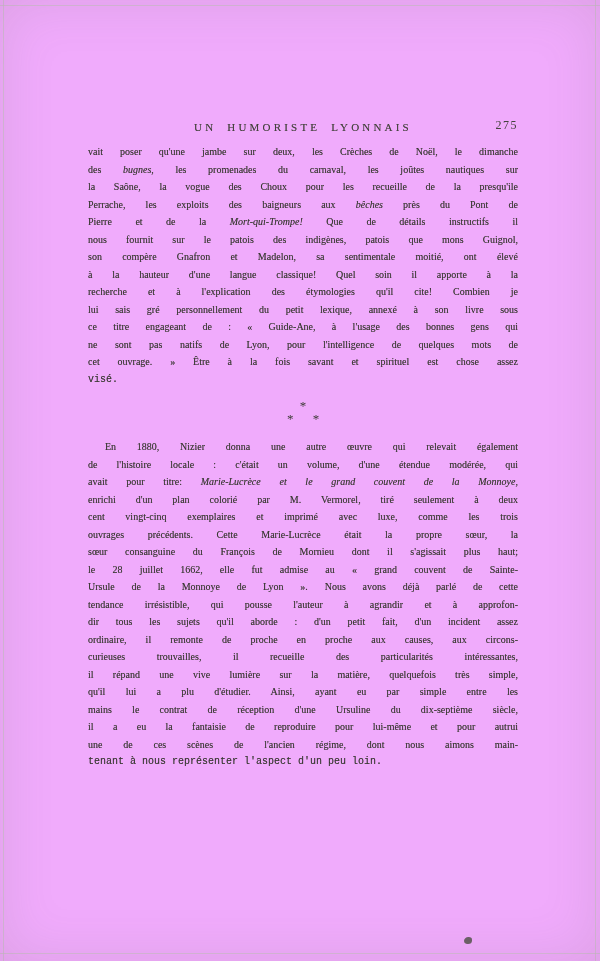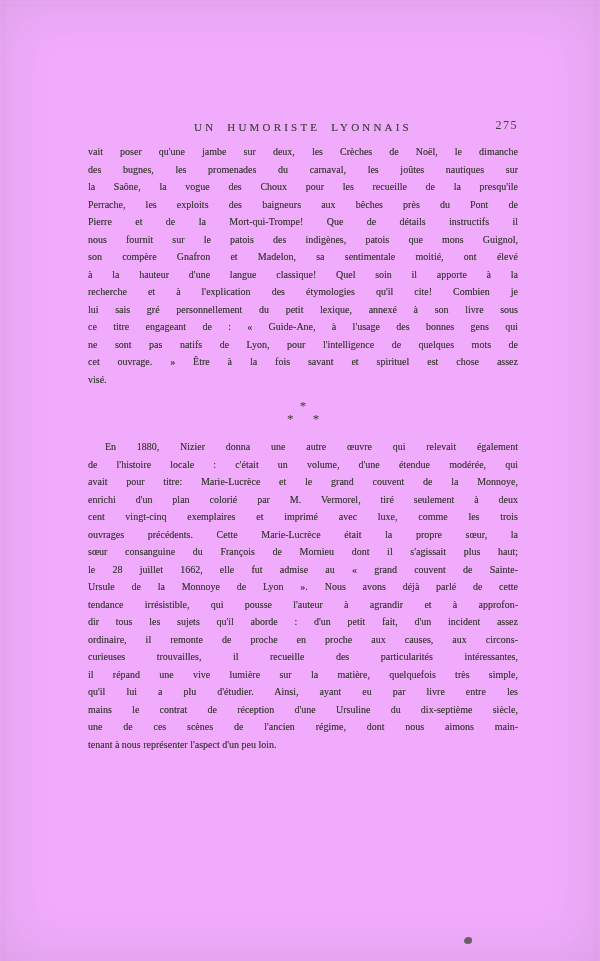--- a/index.html
+++ b/index.html
@@ -55,23 +55,23 @@
   .line {
     font-size: 10px;
     line-height: 17.5px;
     height: 17.5px;
     text-align: justify;
     text-align-last: justify;
     white-space: normal;
     overflow: hidden;
     text-shadow: 0 0 0.4px rgba(58,57,51,0.55);
   }
-  .line.last { text-align-last: left; }
+  .line.last { text-align-last: left; font-family: Liberation Mono, monospace; }
   .para.indent .line:first-child { text-indent: 17px; }
-  .it { }
+  .it { font-style: italic; }
 
   .asterism {
     width: 430px;
     text-align: center;
     margin: 11px 0 12px 0;
     color: #3a3933;
     font-size: 13px;
   }
   .ast-row1 { height: 13px; line-height: 13px; }
   .ast-row2 { height: 14px; line-height: 14px; }
@@ -137,22 +137,23 @@
         <div class="line"><span>cent vingt-cinq exemplaires et imprimé avec luxe, comme les trois</span></div>
         <div class="line"><span>ouvrages précédents. Cette Marie-Lucrèce était la propre sœur, la</span></div>
         <div class="line"><span>sœur consanguine du François de Mornieu dont il s'agissait plus haut;</span></div>
         <div class="line"><span>le 28 juillet 1662, elle fut admise au « grand couvent de Sainte-</span></div>
         <div class="line"><span>Ursule de la Monnoye de Lyon ». Nous avons déjà parlé de cette</span></div>
         <div class="line"><span>tendance irrésistible, qui pousse l'auteur à agrandir et à approfon-</span></div>
         <div class="line"><span>dir tous les sujets qu'il aborde : d'un petit fait, d'un incident assez</span></div>
         <div class="line"><span>ordinaire, il remonte de proche en proche aux causes, aux circons-</span></div>
         <div class="line"><span>curieuses trouvailles, il recueille des particularités intéressantes,</span></div>
         <div class="line"><span>il répand une vive lumière sur la matière, quelquefois très simple,</span></div>
-        <div class="line"><span>qu'il lui a plu d'étudier. Ainsi, ayant eu par livre entre les</span></div>
+        <div class="line"><span>qu'il lui a plu d'étudier. Ainsi, ayant eu par simple entre les</span></div>
         <div class="line"><span>mains le contrat de réception d'une Ursuline du dix-septième siècle,</span></div>
+        <div class="line"><span>il a eu la fantaisie de reproduire pour lui-même et pour autrui</span></div>
         <div class="line"><span>une de ces scènes de l'ancien régime, dont nous aimons main-</span></div>
         <div class="line last"><span>tenant à nous représenter l'aspect d'un peu loin.</span></div>
       </div>
 
   </div>
 
   <div class="speck"></div>
   <div class="vignette"></div>
 </div>
 

